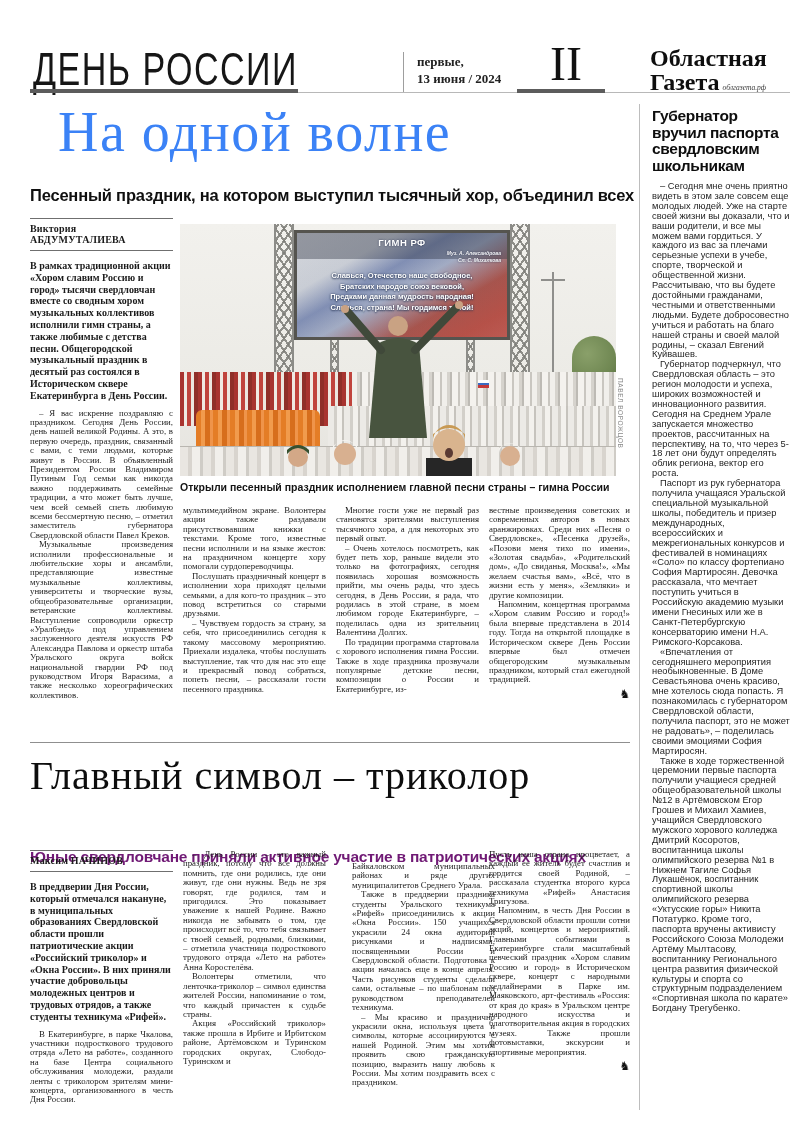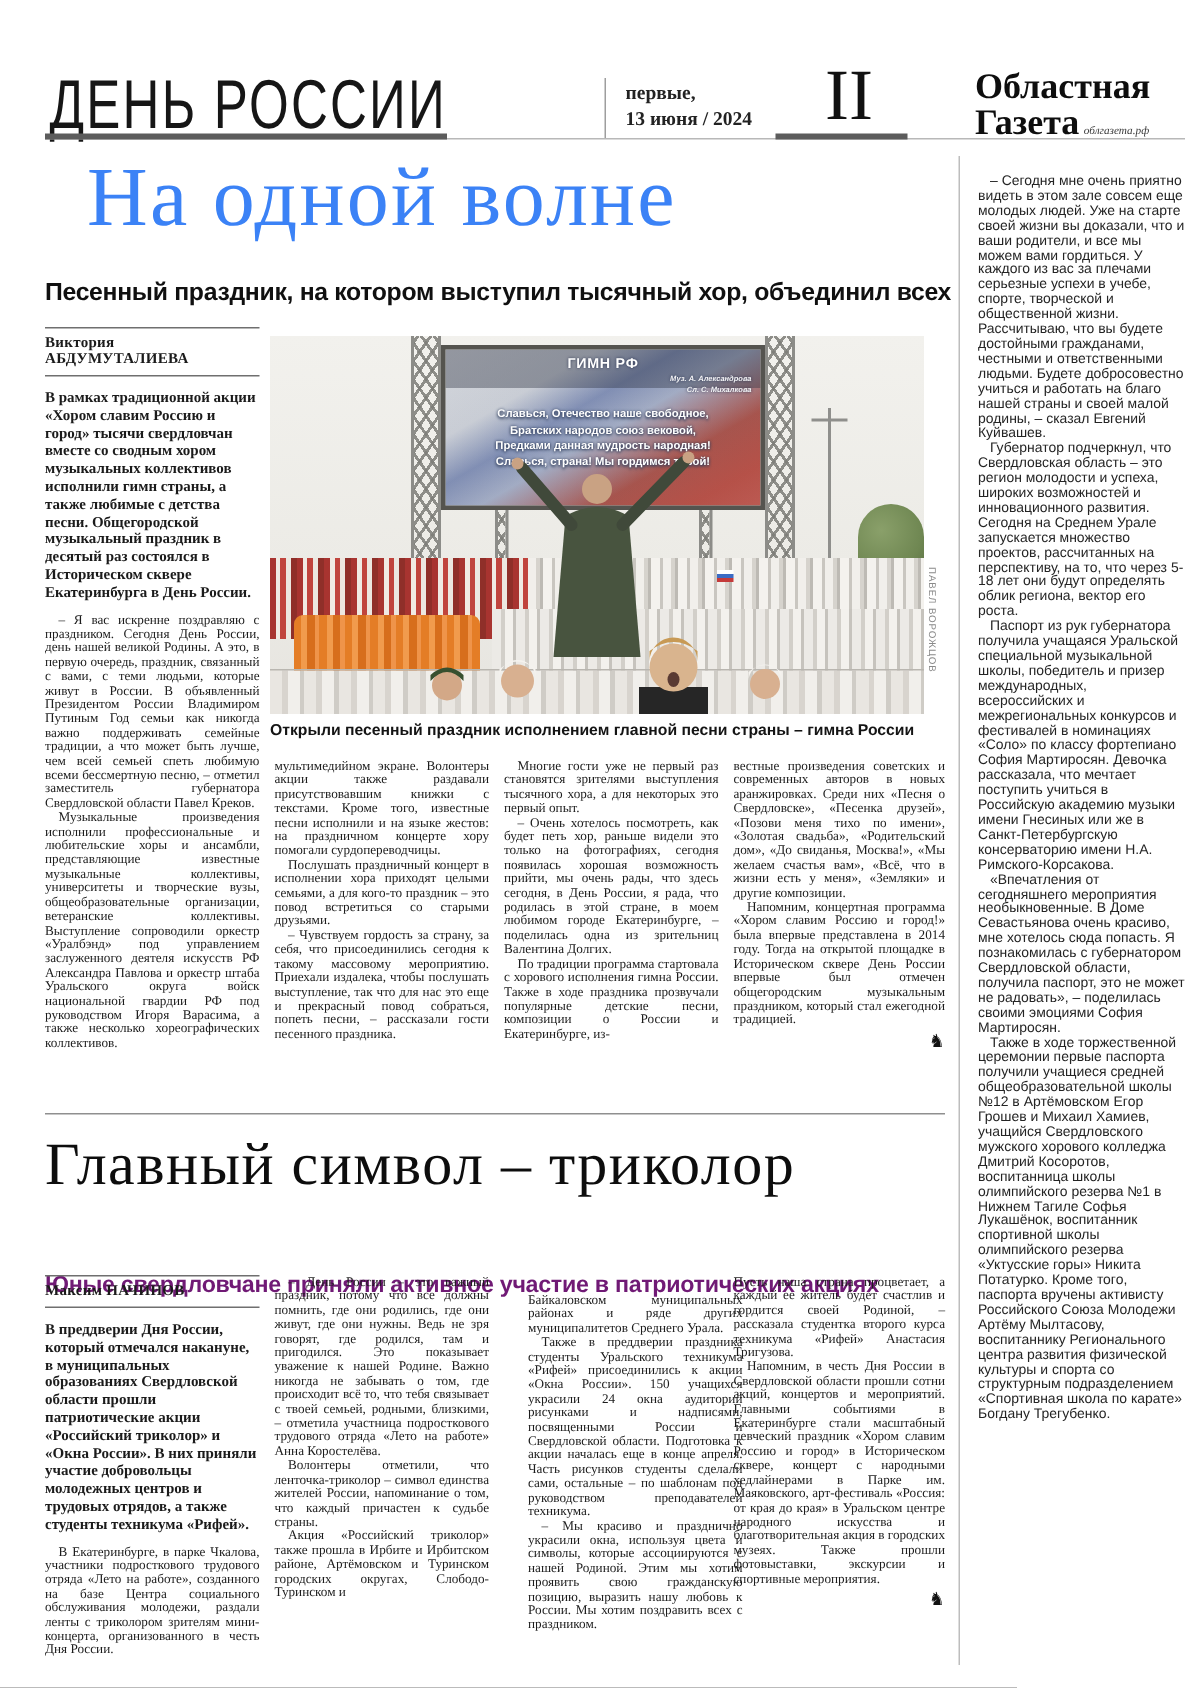--- a/index.html
+++ b/index.html
@@ -251,20 +251,21 @@
   <div class="abs a2-col4">
     <div class="body-col cont">
         <p>Пусть наша страна процветает, а каждый ее житель будет счастлив и гордится своей Родиной, – рассказала студентка второго курса техникума «Рифей» Анастасия Тригузова.</p>
         <p>Напомним, в честь Дня России в Свердловской области прошли сотни акций, концертов и мероприятий. Главными событиями в Екатеринбурге стали масштабный певческий праздник «Хором славим Россию и город» в Историческом сквере, концерт с народными хедлайнерами в Парке им. Маяковского, арт-фестиваль «Россия: от края до края» в Уральском центре народного искусства и благотворительная акция в городских музеях. Также прошли фотовыставки, экскурсии и спортивные мероприятия.</p>
       </div>
     <span class="end-mark">♞</span>
   </div>
 
   <div class="abs sidebar-vline"></div>
   <div class="abs sidebar">
+    <div class="sidebar-title">Губернатор вручил паспорта свердловским школьникам</div>
     <div class="sidebar-body">
         <p>– Сегодня мне очень приятно видеть в этом зале совсем еще молодых людей. Уже на старте своей жизни вы доказали, что и ваши родители, и все мы можем вами гордиться. У каждого из вас за плечами серьезные успехи в учебе, спорте, творческой и общественной жизни. Рассчитываю, что вы будете достойными гражданами, честными и ответственными людьми. Будете добросовестно учиться и работать на благо нашей страны и своей малой родины, – сказал Евгений Куйвашев.</p>
         <p>Губернатор подчеркнул, что Свердловская область – это регион молодости и успеха, широких возможностей и инновационного развития. Сегодня на Среднем Урале запускается множество проектов, рассчитанных на перспективу, на то, что через 5-18 лет они будут определять облик региона, вектор его роста.</p>
         <p>Паспорт из рук губернатора получила учащаяся Уральской специальной музыкальной школы, победитель и призер международных, всероссийских и межрегиональных конкурсов и фестивалей в номинациях «Соло» по классу фортепиано София Мартиросян. Девочка рассказала, что мечтает поступить учиться в Российскую академию музыки имени Гнесиных или же в Санкт-Петербургскую консерваторию имени Н.А. Римского-Корсакова.</p>
         <p>«Впечатления от сегодняшнего мероприятия необыкновенные. В Доме Севастьянова очень красиво, мне хотелось сюда попасть. Я познакомилась с губернатором Свердловской области, получила паспорт, это не может не радовать», – поделилась своими эмоциями София Мартиросян.</p>
         <p>Также в ходе торжественной церемонии первые паспорта получили учащиеся средней общеобразовательной школы №12 в Артёмовском Егор Грошев и Михаил Хамиев, учащийся Свердловского мужского хорового колледжа Дмитрий Косоротов, воспитанница школы олимпийского резерва №1 в Нижнем Тагиле Софья Лукашёнок, воспитанник спортивной школы олимпийского резерва «Уктусские горы» Никита Потатурко. Кроме того, паспорта вручены активисту Российского Союза Молодежи Артёму Мылтасову, воспитаннику Регионального центра развития физической культуры и спорта со структурным подразделением «Спортивная школа по карате» Богдану Трегубенко.</p>
       </div>
 
   </div>
 

